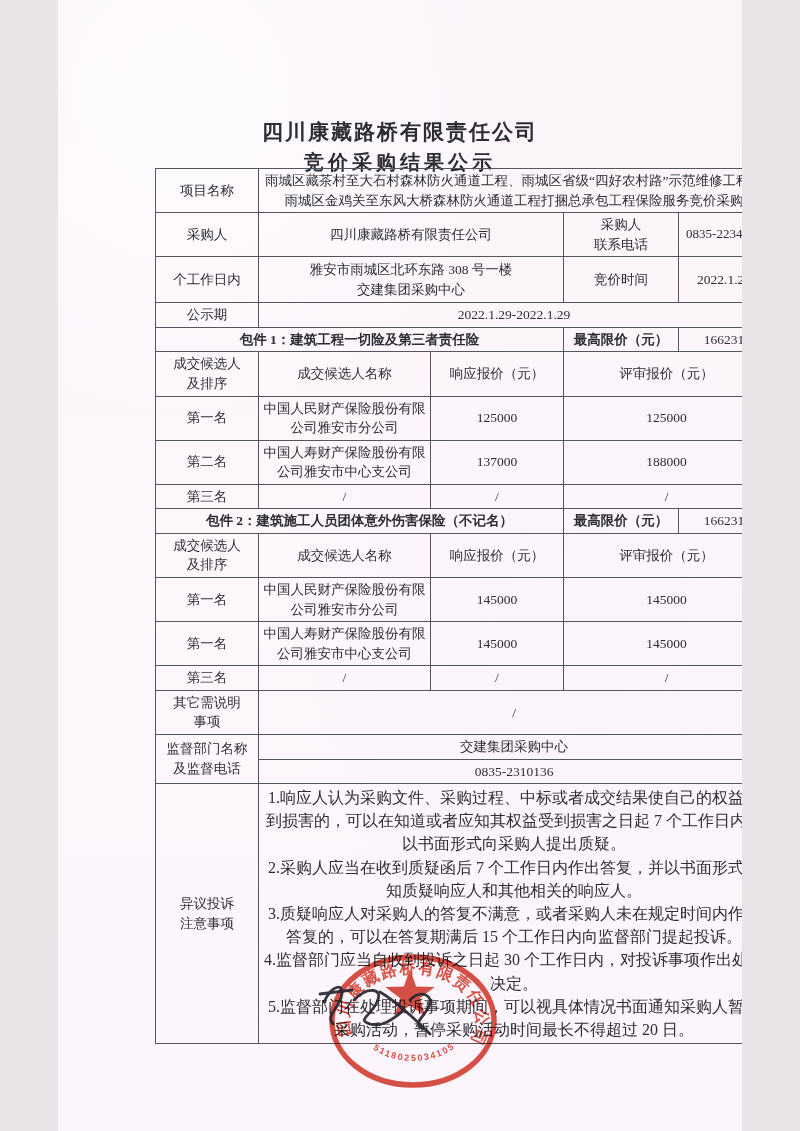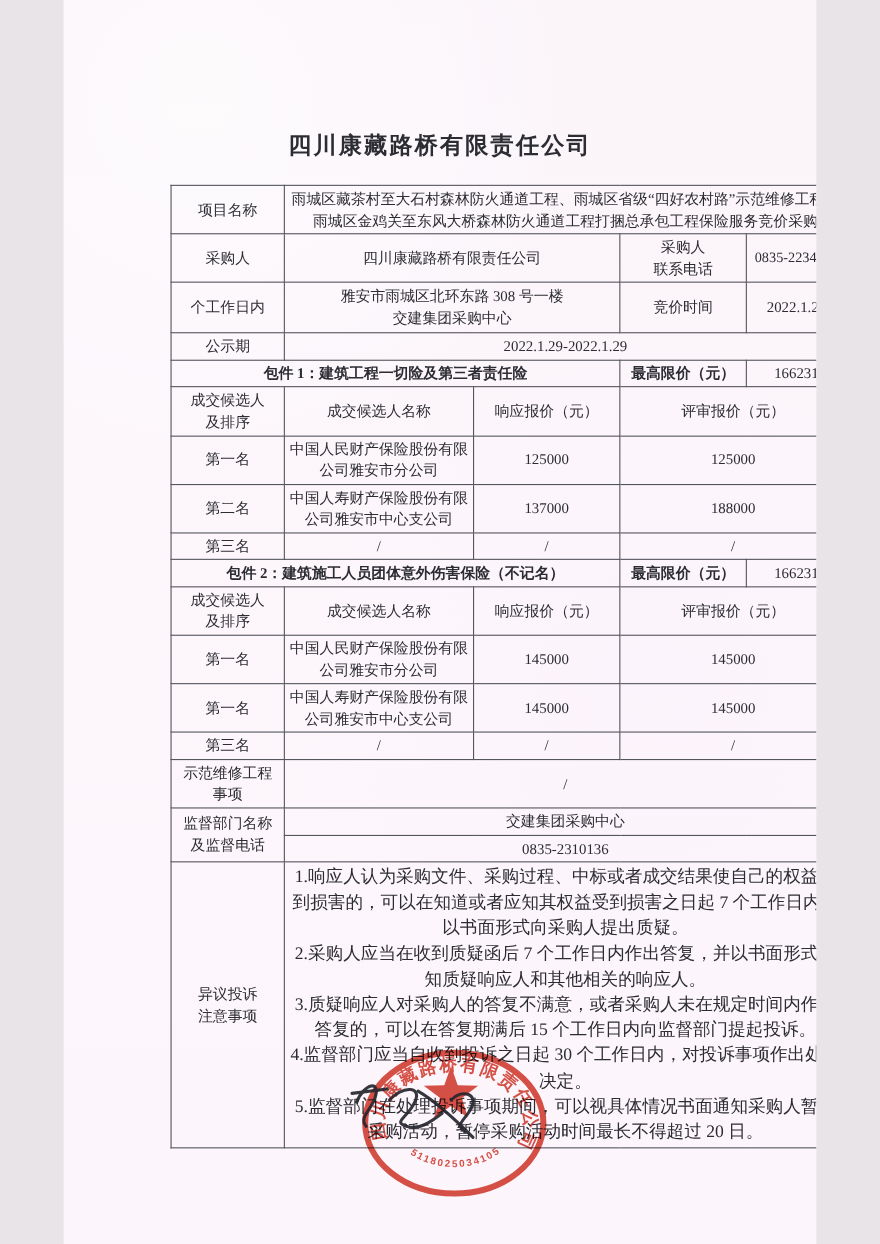--- a/index.html
+++ b/index.html
@@ -40,20 +40,21 @@
   }
   .seal { position:absolute; left:250px; top:945px; mix-blend-mode:multiply; opacity:.88; }
   .sig  { position:absolute; left:252px; top:972px; opacity:.92; }
 </style>
 </head>
 <body>
 
 <div class="page">
 
   <div class="title1">四川康藏路桥有限责任公司</div>
+  <div class="title2">竞价采购结果公示</div>
 
   <table class="doc">
     <colgroup>
       <col style="width:103px">
         <col style="width:172px">
         <col style="width:133px">
       <col style="width:115px">
         <col style="width:91px">
     </colgroup>
 
@@ -144,21 +145,21 @@
       <td colspan="2">145000</td>
     </tr>
     <tr style="height:21px">
       <td>第三名</td>
       <td class="tl">/</td>
       <td class="tl">/</td>
       <td colspan="2" class="tl">/</td>
     </tr>
 
     <tr style="height:42px">
-      <td class="pre">示范维修工程
+      <td class="pre">其它需说明
 事项</td>
       <td colspan="4">/</td>
     </tr>
 
     <tr style="height:23px">
       <td rowspan="2" class="pre">监督部门名称
 及监督电话</td>
       <td colspan="4">交建集团采购中心</td>
     </tr>
     <tr style="height:23px">

